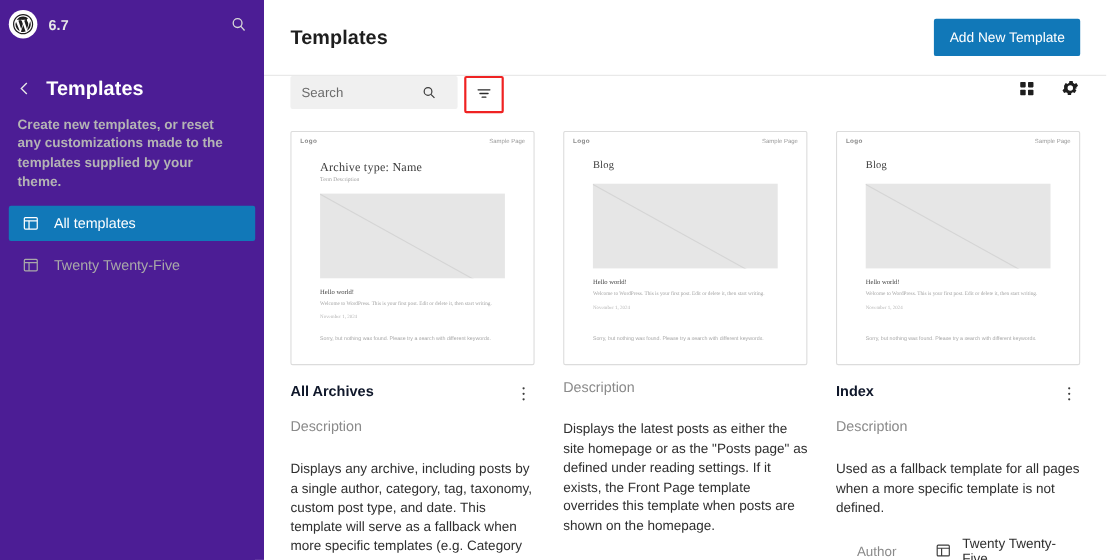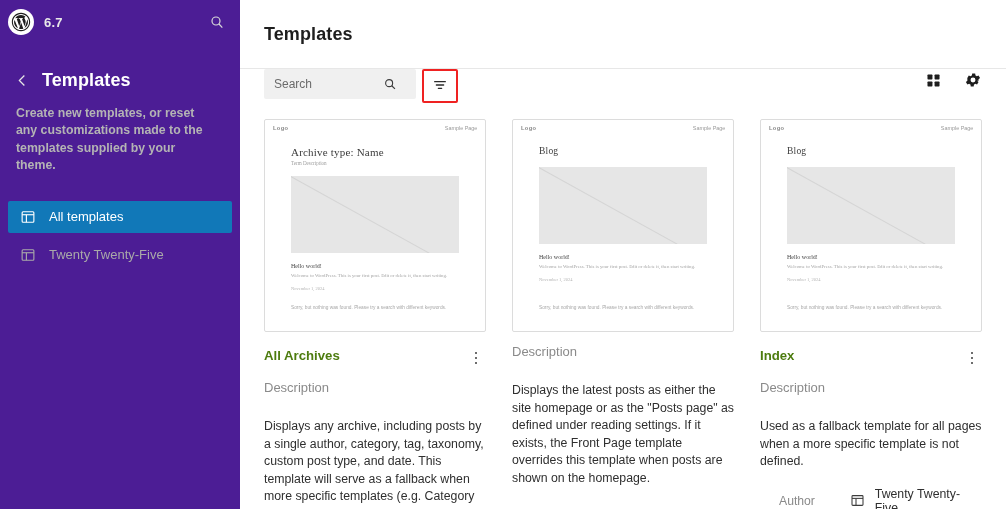--- a/index.html
+++ b/index.html
@@ -44,21 +44,21 @@
     display: flex; align-items: center; justify-content: center;
     color: #e6e6e6;
   }
   .sb-title { font-size: 18px; font-weight: 700; color: #ffffff; letter-spacing: .1px; }
 
   .sb-desc {
     padding: 14px 22px 0 16px;
     font-size: 12.3px; line-height: 1.42; color: #b4b4b4; font-weight: bold;
   }
 
-  .sb-nav { margin-top: 26px; padding: 0 8px; }
+  .sb-nav { margin-top: 12px; padding: 0 8px; }
   .sb-item {
     display: flex; align-items: center; gap: 12px;
     height: 32px; padding: 0 10px; border-radius: 2px;
     font-size: 13px; color: #a9a9a9; cursor: pointer;
   }
   .sb-item .ic { width: 19px; height: 19px; flex: 0 0 19px; display: flex; align-items: center; justify-content: center; }
   .sb-item.active { background: #1178b8; color: #ffffff; font-weight: 400; }
   .sb-item.active .ic { color: #ffffff; }
   .sb-item + .sb-item { margin-top: 6px; }
 
@@ -177,21 +177,21 @@
   .pv-foot {
     position: absolute; left: 26px; right: 26px; bottom: 20px;
     font-size: 3.2px; color: #a8a8a8; line-height: 1.7;
     transform: scale(1.5); transform-origin: left center;
   }
 
   .card-head {
     display: flex; align-items: flex-start;
     margin-top: 16px;
   }
-  .card-title { font-size: 13.2px; font-weight: 600; color: #4d7c0f; }
+  .card-title { font-size: 13.2px; font-weight: 600; color: #0f172a; }
   .kebab {
     margin-left: auto; width: 20px; height: 20px; cursor: pointer;
     display: flex; flex-direction: column; align-items: center; justify-content: center; gap: 2.5px;
   }
   .kebab i { width: 2.5px; height: 2.5px; border-radius: 50%; background: #3c3c3c; display: block; }
 
   .desc-label { margin-top: 12px; font-size: 13px; color: #8a8a8a; }
   .desc-text {
     margin-top: 23px; font-size: 12.3px; line-height: 1.43; color: #2f2f2f;
   }
@@ -256,20 +256,21 @@
         </span>
         <span>Twenty Twenty-Five</span>
       </div>
     </nav>
   </aside>
 
   <section class="main">
 
     <div class="main-header">
       <h1 class="page-title">Templates</h1>
+      <button class="btn-primary">Add New Template</button>
     </div>
 
     <div class="toolbar">
       <div class="search-wrap">
         <input class="search-input" type="text" placeholder="Search" style="">
         <span class="search-glass">
           <svg width="14" height="14" viewBox="0 0 24 24" fill="none" stroke="currentColor" stroke-width="1.9">
             <circle cx="10.5" cy="10.5" r="6"></circle>
               <line x1="15" y1="15" x2="20.5" y2="20.5"></line>
           </svg>

